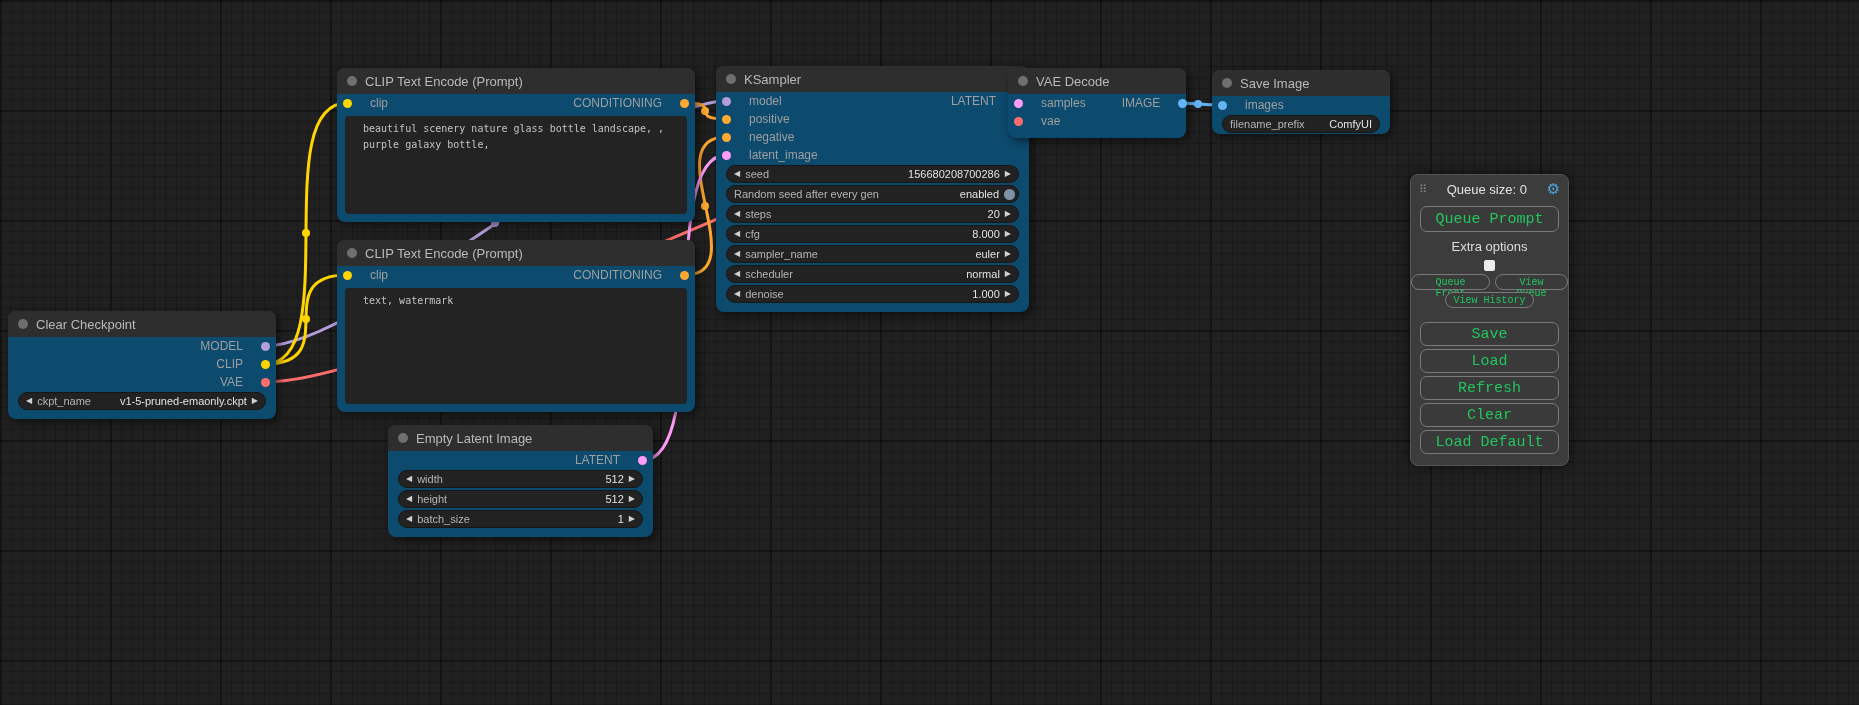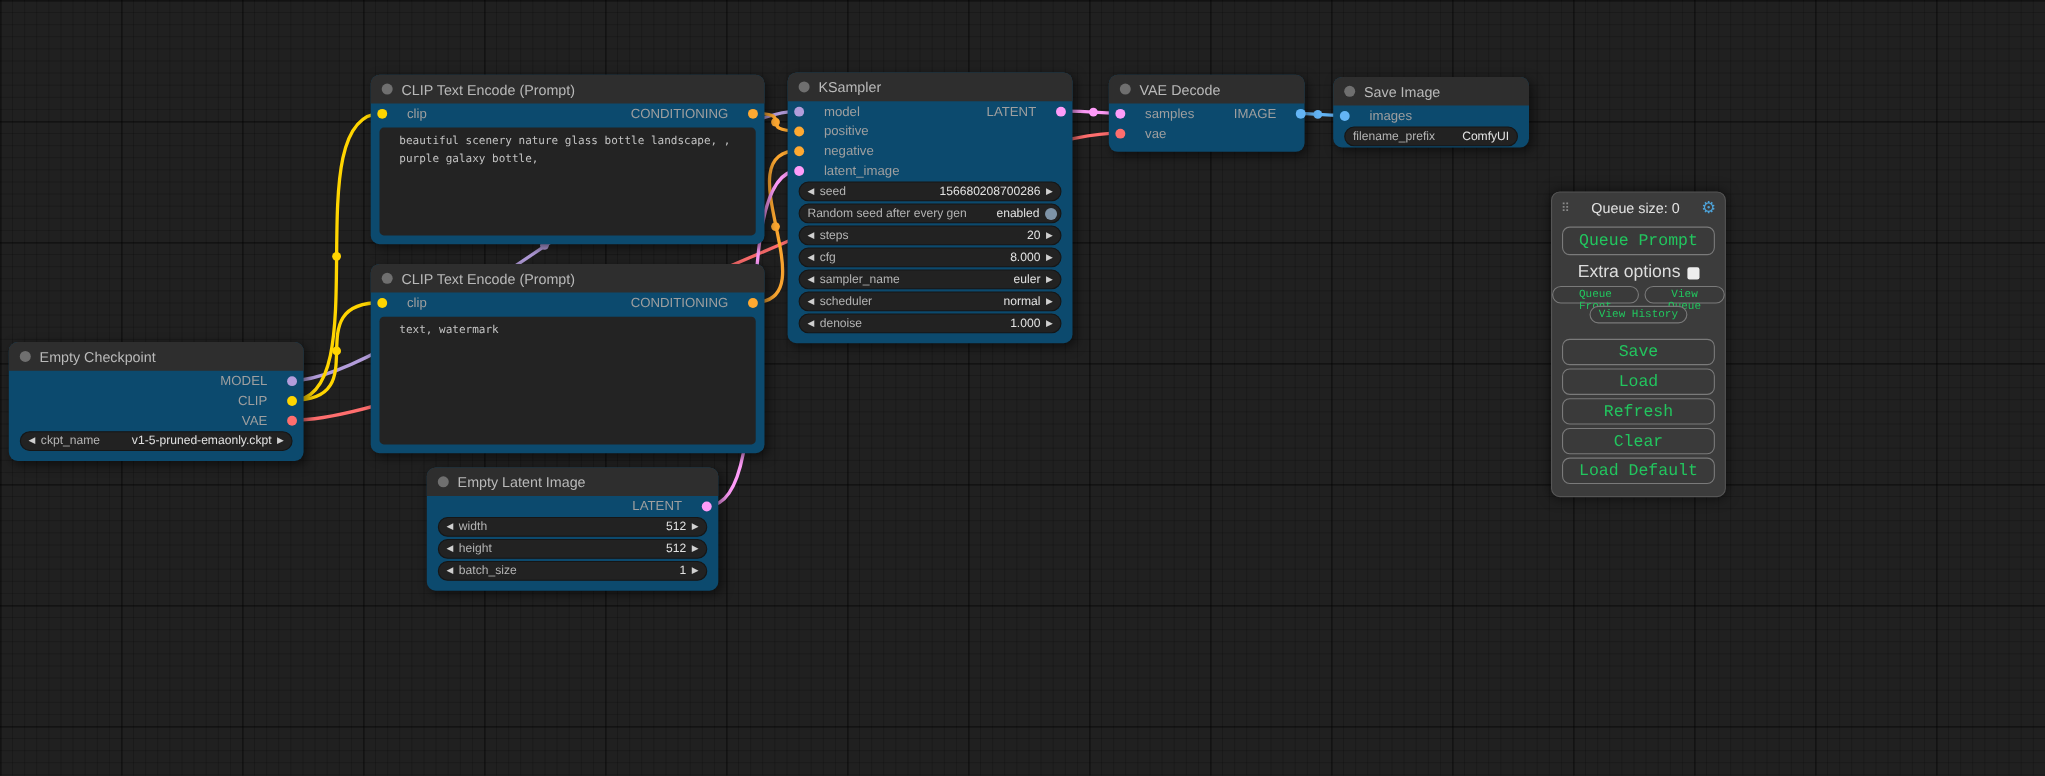--- a/index.html
+++ b/index.html
@@ -71,21 +71,21 @@
   .qp-size { flex: 1; text-align: center; font-size: 13px; color: #e2e2e2; }
   .gear { color: #4da3d9; font-size: 15px; cursor: pointer; }
   .qp-btn {
     display: block; background: #3a3a3a; color: #22c55e;
     border: 1px solid #7a7a7a; border-radius: 7px;
     font-family: Liberation Mono, monospace; cursor: pointer;
   }
   .qp-btn.big { width: calc(100% - 18px); margin: 3px 9px; height: 24px; font-size: 15px; }
   .qp-btn.prompt { height: 26px; margin-top: 6px; }
   .qp-btn.small { font-size: 10px; padding: 2px 7px; border-radius: 9px; height: 16px; line-height: 11px; }
-  .qp-extra { display: flex; justify-content: center; align-items: center; gap: 6px; font-size: 16px; margin: 7px 0 3px; }
+  .qp-extra { display: flex; justify-content: center; align-items: center; gap: 6px; font-size: 13px; margin: 7px 0 3px; flex-direction: column; }
   .checkbox { width: 11px; height: 11px; background: #ededed; border-radius: 2px; display: inline-block; cursor: pointer; }
   .qp-row { display: flex; justify-content: center; gap: 5px; margin: 2px 0; }
   .qp-gap { height: 9px; }
 </style>
 </head>
 <body>
 
 <svg class="wires" width="1859" height="705">
   <path d="M265,346 C365,346 626,101 726,101" stroke="#B39DDB"></path>
   <circle cx="495" cy="223" r="4" fill="#B39DDB"></circle>
@@ -111,21 +111,21 @@
   <path d="M970,101 C994,101 994,103 1018,103" stroke="#FF9CF9"></path>
   <circle cx="994" cy="102" r="4" fill="#FF9CF9"></circle>
 
   <path d="M1175,103 C1199,103 1198,105 1222,105" stroke="#64B5F6"></path>
   <circle cx="1198" cy="104" r="4" fill="#64B5F6"></circle>
 </svg>
 
 <div class="node" style="left:8px; top:311px; width:268px;">
   <div class="node-title">
     <span class="node-dot"></span>
-    <span>Empty Checkpoint</span>
+    <span>Clear Checkpoint</span>
   </div>
   <div class="slot-row">
     <span class="spacer"></span>
     <span>MODEL</span>
     <span class="sdot" style="background-color: rgb(179, 157, 219);"></span>
   </div>
   <div class="slot-row">
     <span class="spacer"></span>
     <span>CLIP</span>
     <span class="sdot" style="background-color: rgb(255, 213, 0);"></span>
@@ -196,21 +196,21 @@
     <span class="arrow">▶</span>
   </div>
   <div class="widget">
     <span class="arrow">◀</span>
     <span>batch_size</span>
     <span class="wvalue">1</span>
     <span class="arrow">▶</span>
   </div>
 </div>
 
-<div class="node" style="left:716px; top:66px; width:259px;">
+<div class="node" style="left:716px; top:66px; width:313px;">
   <div class="node-title">
     <span class="node-dot"></span>
     <span>KSampler</span>
   </div>
   <div class="slot-row">
     <span class="sdot" style="background-color: rgb(179, 157, 219);"></span>
     <span>model</span>
     <span class="spacer"></span>
     <span>LATENT</span>
     <span class="sdot" style="background-color: rgb(255, 156, 249);"></span>

